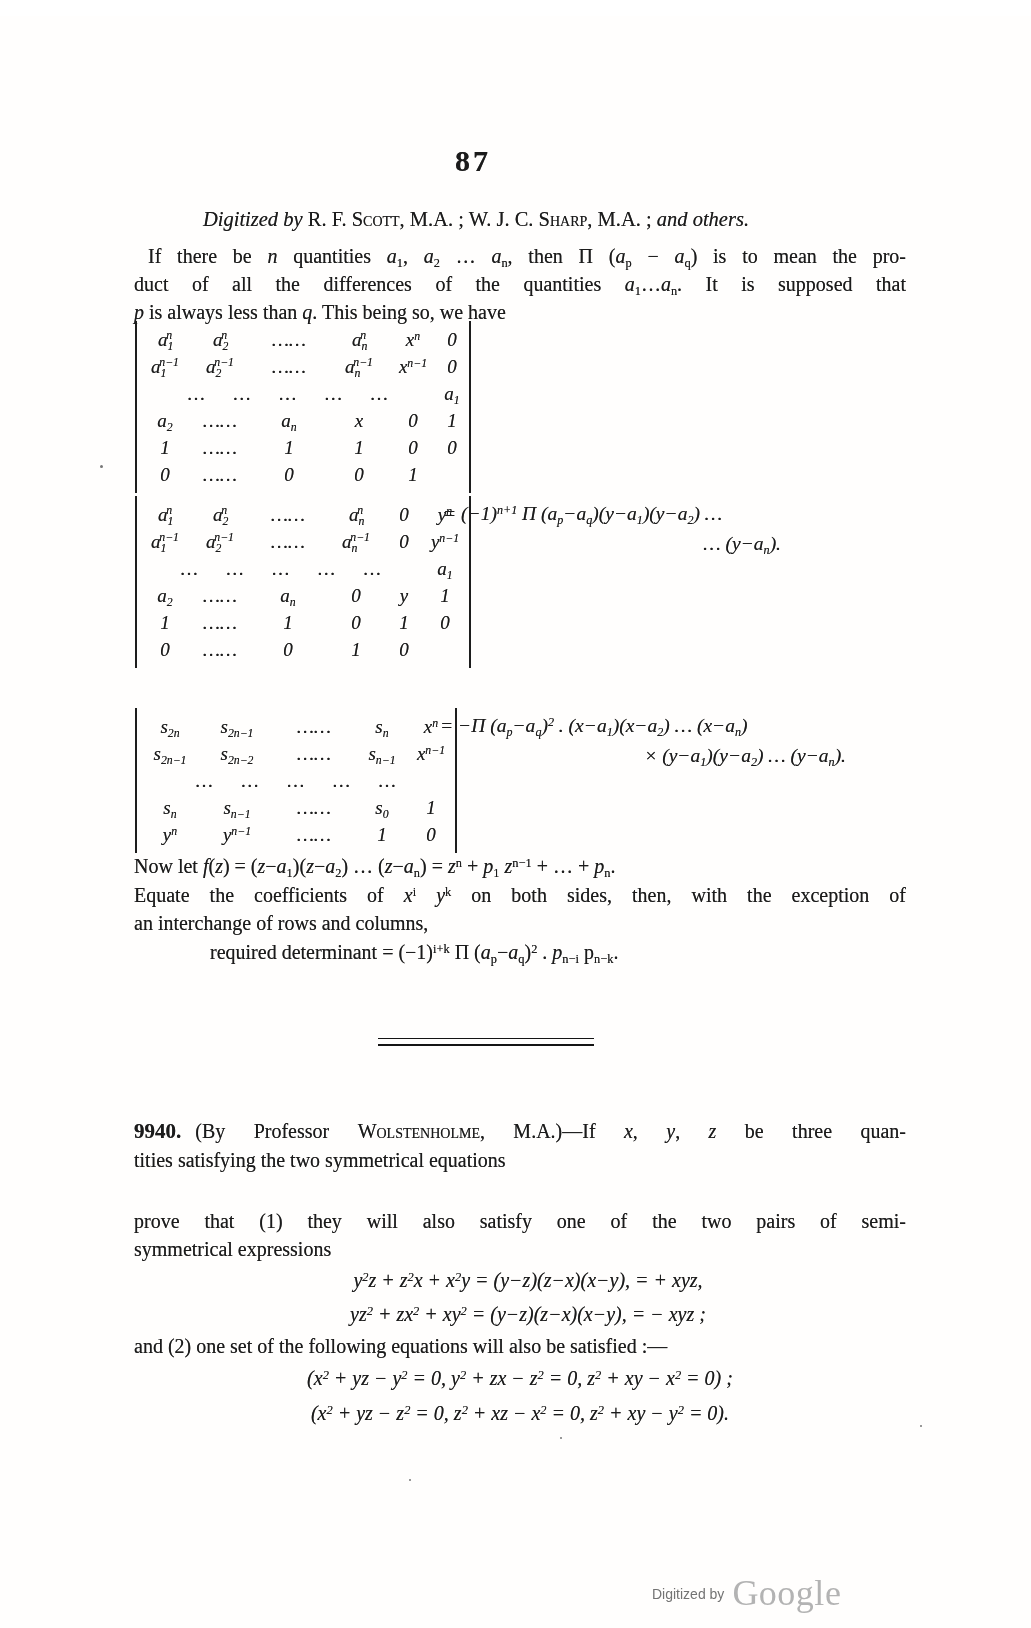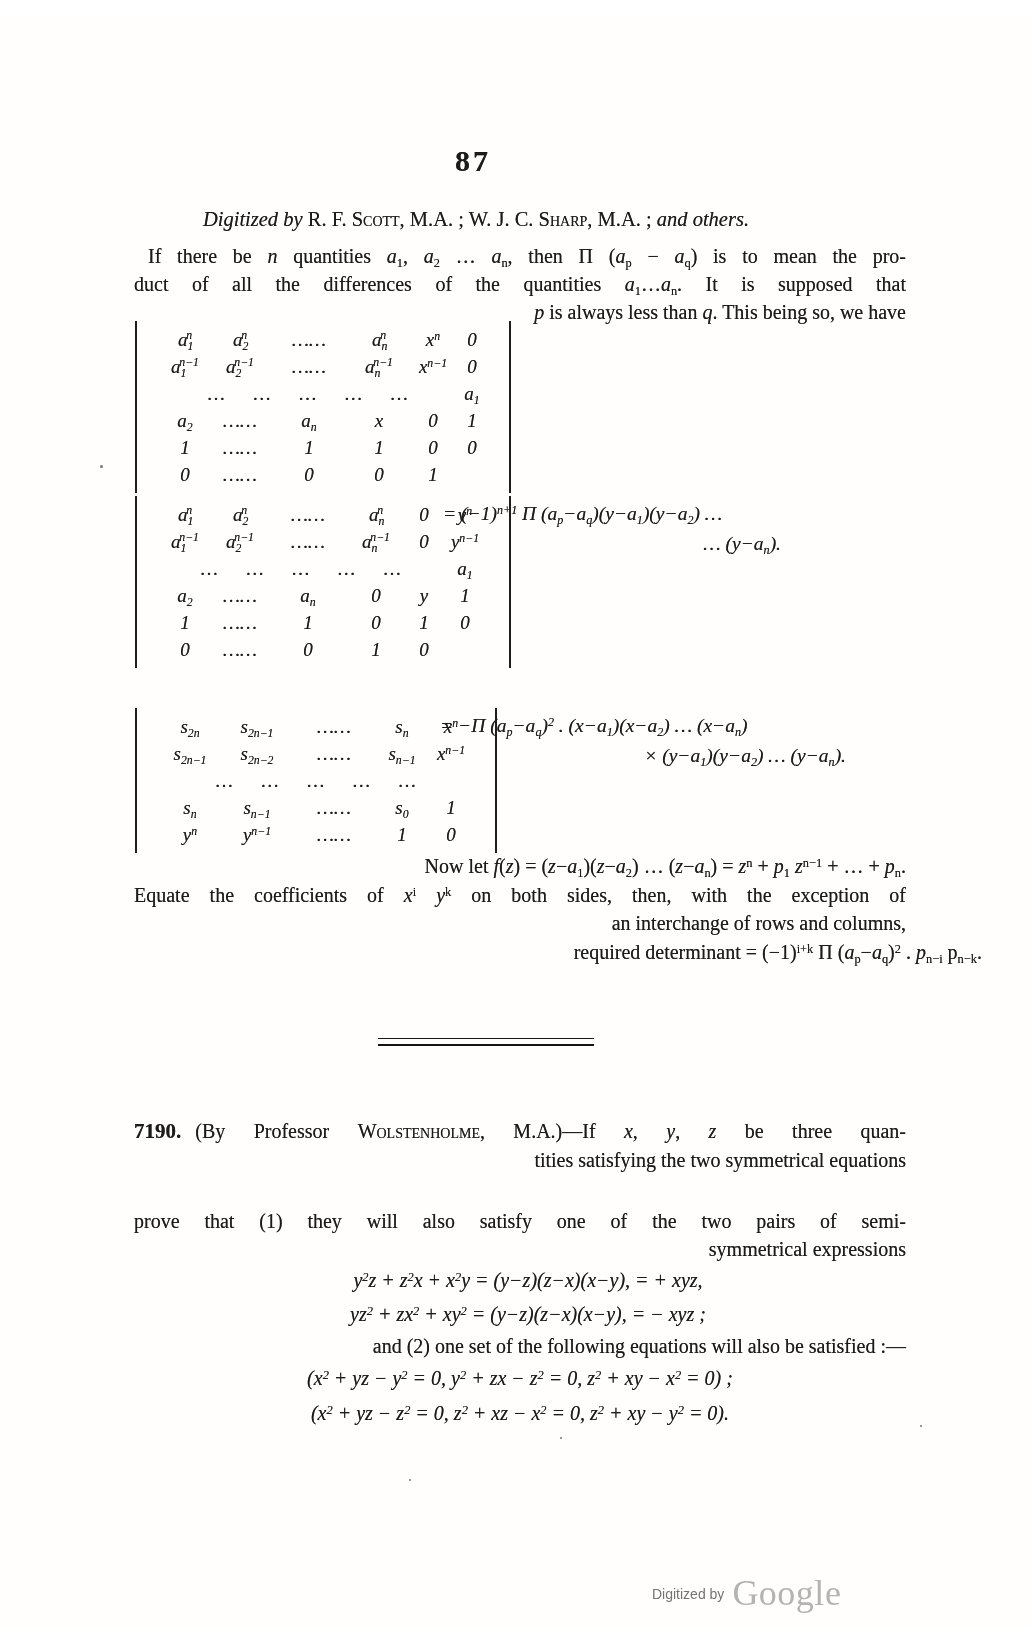--- a/index.html
+++ b/index.html
@@ -7,31 +7,31 @@
     position:relative; width:1031px; height:1628px; margin:16px auto;
     background:#fffefd; color:#1b1b1b; overflow:hidden;
     font-family:"Liberation Serif","DejaVu Serif",serif;
     text-shadow:0 0 0.6px rgba(20,20,20,0.65);
   }
   .abs { position:absolute; }
   .pagenum { top:128px; left:0; width:946px; text-align:center;
              font-size:30px; font-weight:bold; letter-spacing:3px; }
   .byline { top:192px; left:90px; width:772px; text-align:center; font-size:20.5px; }
   .sc { font-variant:small-caps; }
-  .block { left:134px; width:772px; font-size:20px; line-height:28.5px;text-align:right; }
+  .block { left:134px; width:772px; font-size:20px; line-height:28.5px; }
   .just { text-align:justify; text-align-last:justify; }
   .indent1 { text-indent:14px; }
   .math, .mathline { font-style:italic; }
   sup, sub { font-size:0.62em; line-height:0; font-style:inherit; }
   sup { vertical-align:0.52em; }
   sub { vertical-align:-0.32em; }
   sup.stack { margin-left:-0.6em; }
   .matrix {
     display:grid; align-items:center; justify-items:center;
-    grid-auto-rows:27px; padding:5px 22px;
+    grid-auto-rows:27px; padding:5px 2px;
     border-left:2px solid #1d1d1d; border-right:2px solid #1d1d1d;
     font-size:19px;
   }
   .mcell { text-align:center; white-space:nowrap; }
   .mdots { word-spacing:20px; font-style:normal; letter-spacing:1px; }
   .det { position:absolute; left:135px; }
   .rhs { position:absolute; left:443px; width:466px; font-size:19.5px; line-height:30px; white-space:nowrap; }
   .rhs-l2 { text-align:right; }
   .centerline { text-align:center; }
   .divider { top:1022px; left:378px; width:216px; height:5px;
@@ -170,21 +170,21 @@
   </div>
 
   <div class="abs block" style="top:836px">Now let  <i>f</i>(<i>z</i>) = (<i>z</i>−<i>a</i><sub>1</sub>)(<i>z</i>−<i>a</i><sub>2</sub>) … (<i>z</i>−<i>a</i><sub>n</sub>) = <i>z</i><sup>n</sup> + <i>p</i><sub>1</sub> <i>z</i><sup>n−1</sup> + … + <i>p</i><sub>n</sub>.</div>
   <div class="abs block just" style="top:865px">Equate the coefficients of <i>x</i><sup>i</sup> <i>y</i><sup>k</sup> on both sides, then, with the exception of</div>
   <div class="abs block" style="top:893px">an interchange of rows and columns,</div>
   <div class="abs block" style="top:922px; left:210px">required determinant = (−1)<sup>i+k</sup> Π (<i>a</i><sub>p</sub>−<i>a</i><sub>q</sub>)<sup>2</sup> . <i>p</i><sub>n−i</sub> p<sub>n−k</sub>.</div>
 
   <div class="abs divider"></div>
 
   <div class="abs block just" style="top:1101px">
-    <b class="qnum">7190.</b><span>(By Professor <span class="sc">Wolstenholme</span>, M.A.)—If <i>x</i>, <i>y</i>, <i>z</i> be three quan-</span>
+    <b class="qnum">9940.</b><span>(By Professor <span class="sc">Wolstenholme</span>, M.A.)—If <i>x</i>, <i>y</i>, <i>z</i> be three quan-</span>
   </div>
   <div class="abs block" style="top:1130px">tities satisfying the two symmetrical equations</div>
   <div class="abs block just" style="top:1191px">prove that (1) they will also satisfy one of the two pairs of semi-</div>
   <div class="abs block" style="top:1219px">symmetrical expressions</div>
   <div class="abs block mathline centerline" style="top:1250px; text-indent:16px">y<sup>2</sup>z + z<sup>2</sup>x + x<sup>2</sup>y = (y−z)(z−x)(x−y), = + xyz,</div>
   <div class="abs block mathline centerline" style="top:1284px; text-indent:16px">yz<sup>2</sup> + zx<sup>2</sup> + xy<sup>2</sup> = (y−z)(z−x)(x−y), = − xyz ;</div>
   <div class="abs block" style="top:1316px">and (2) one set of the following equations will also be satisfied :—</div>
   <div class="abs block mathline centerline" style="top:1348px">(x<sup>2</sup> + yz − y<sup>2</sup> = 0,   y<sup>2</sup> + zx − z<sup>2</sup> = 0,   z<sup>2</sup> + xy − x<sup>2</sup> = 0) ;</div>
   <div class="abs block mathline centerline" style="top:1383px">(x<sup>2</sup> + yz − z<sup>2</sup> = 0,   z<sup>2</sup> + xz − x<sup>2</sup> = 0,   z<sup>2</sup> + xy − y<sup>2</sup> = 0).</div>
 

